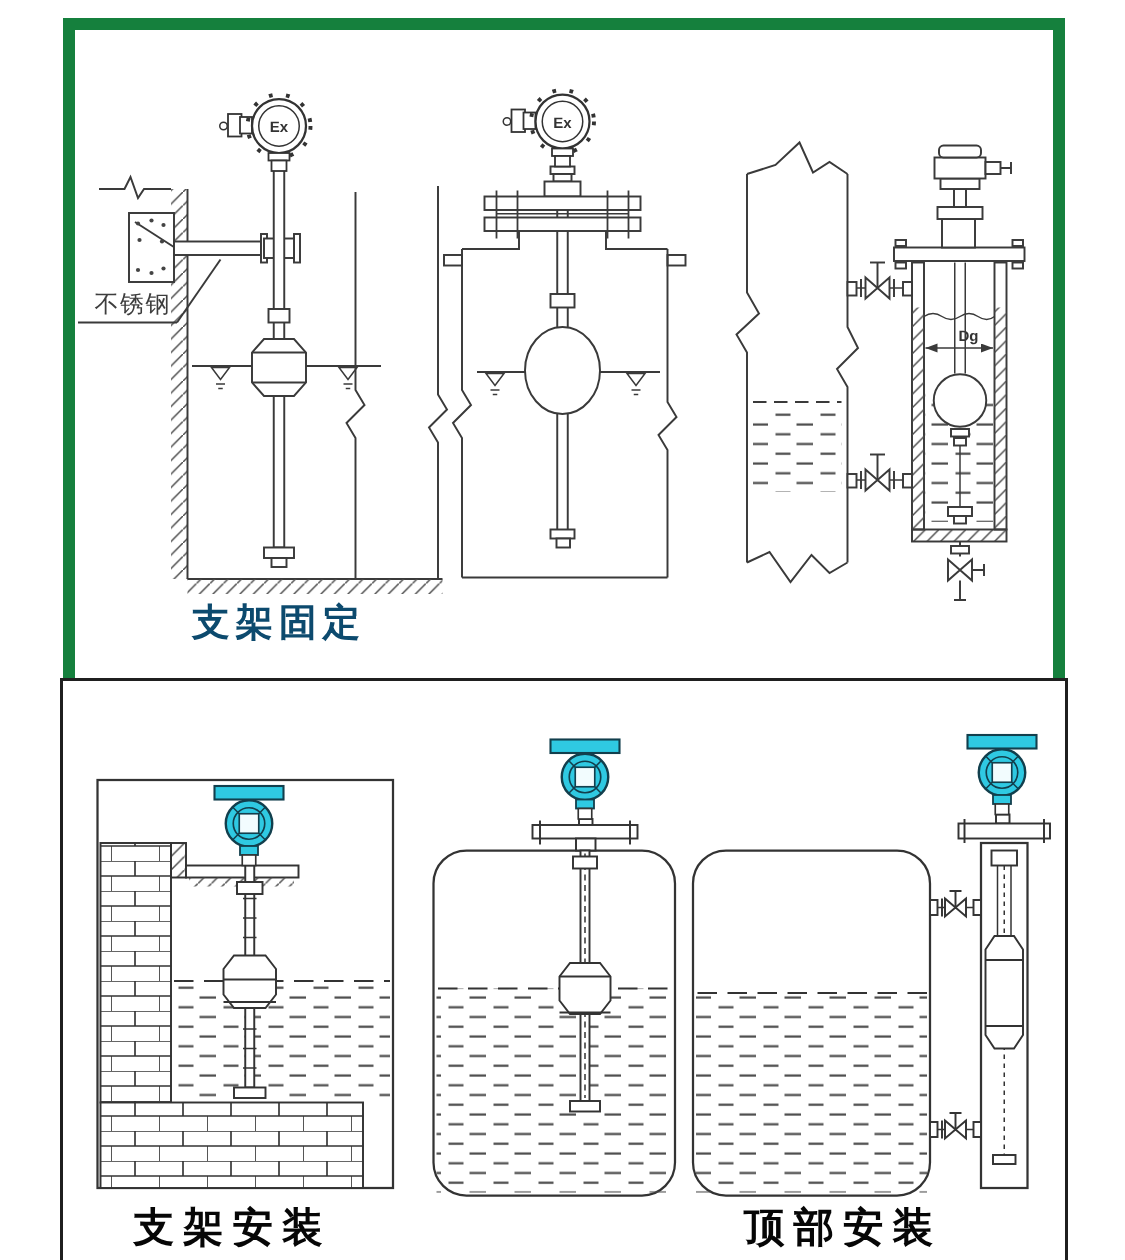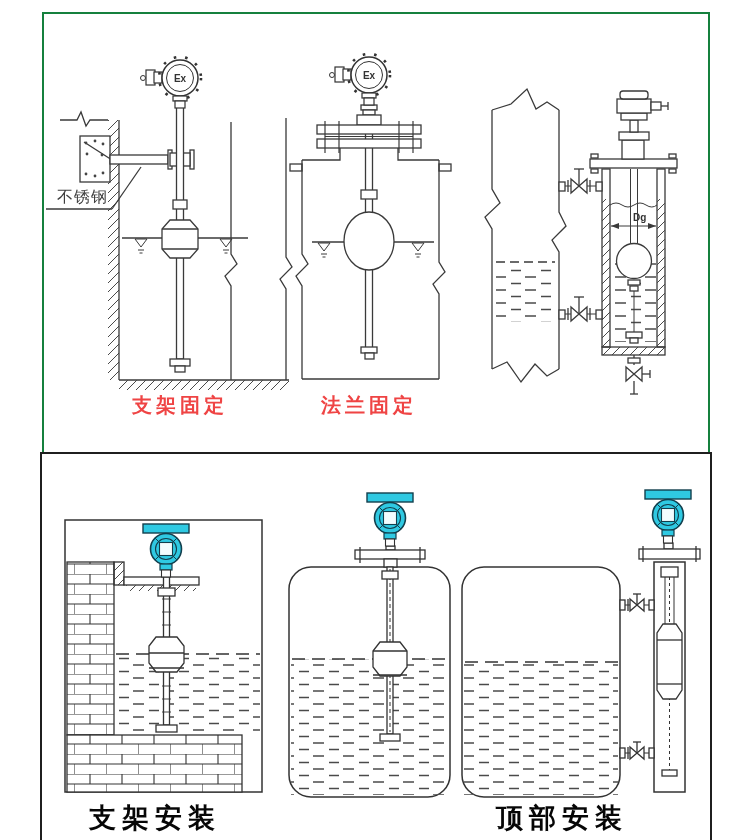--- a/index.html
+++ b/index.html
@@ -1,23 +1,23 @@
 <!DOCTYPE html>
 <html><head>
 <meta charset="utf-8">
 <style>
   html,body{margin:0;padding:0;background:#ffffff;}
   .stage{position:relative;width:750px;height:840px;background:#ffffff;overflow:hidden;
          font-family:"Liberation Sans",sans-serif;}
   .panel{position:absolute;background:#ffffff;box-sizing:border-box;}
-  .panel.top{left:42px;top:12px;width:668px;height:526px;border:2px solid #15803d;}
+  .panel.top{left:42px;top:12px;width:668px;height:526px;border:8px solid #15803d;}
   .panel.bottom{left:40px;top:452px;width:672px;height:444px;border:2px solid #1f1f1f;}
   .panel svg{position:absolute;left:0;top:0;}
   .cap{position:absolute;transform:translateX(-50%);white-space:nowrap;}
-  .cap.small{top:378px;font-size:20px;font-weight:700;color:#ef4444;letter-spacing:4px;}
+  .cap.small{top:378px;font-size:25px;font-weight:700;color:#0c4a6e;letter-spacing:4px;}
   .cap.big{top:346px;font-size:27px;font-weight:900;color:#060606;letter-spacing:6px;}
   svg text{font-family:"Liberation Sans",sans-serif;}
 </style>
 </head>
 <body>
 
 <div class="stage">
 
   <div class="panel top">
     <svg width="664" height="402" viewBox="0 0 664 402">
@@ -220,21 +220,20 @@
           <rect x="584" y="344" width="12" height="5" fill="#fff"></rect>
           <path d="M582,353 L590,360 L582,367 Z M598,353 L590,360 L598,367 Z" fill="#fff"></path>
           <line x1="598" y1="360" x2="606" y2="360"></line>
           <line x1="606" y1="356" x2="606" y2="364"></line>
           <line x1="590" y1="367" x2="590" y2="380"></line>
           <line x1="586" y1="380" x2="594" y2="380"></line>
         </g>
       </g>
     </svg>
     <div class="cap small" style="left:136px">支架固定</div>
-    <div class="cap small" style="left:325px">法兰固定</div>
   </div>
 
   <div class="panel bottom">
     <svg width="668" height="378" viewBox="0 0 668 378">
 
       <g stroke="#333" fill="none" stroke-width="1.3">
         <rect x="23" y="66" width="197" height="272" stroke-width="1.5"></rect>
         <rect x="74" y="200" width="144" height="81" fill="url(#liquid)" stroke="none"></rect>
         <line x1="74" y1="200" x2="218" y2="200" stroke-dasharray="13 7"></line>
         <rect x="25" y="108" width="47" height="173" fill="url(#brick)"></rect>

